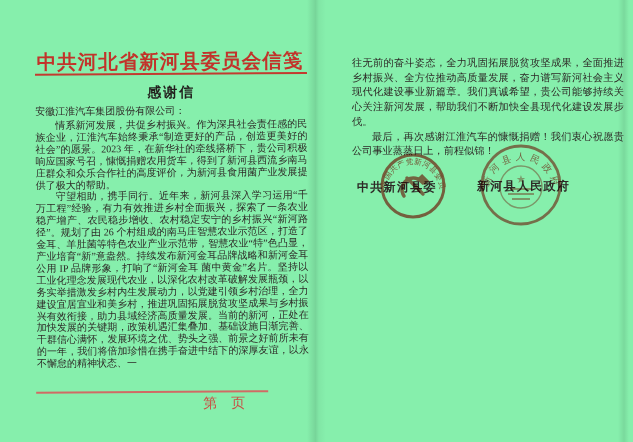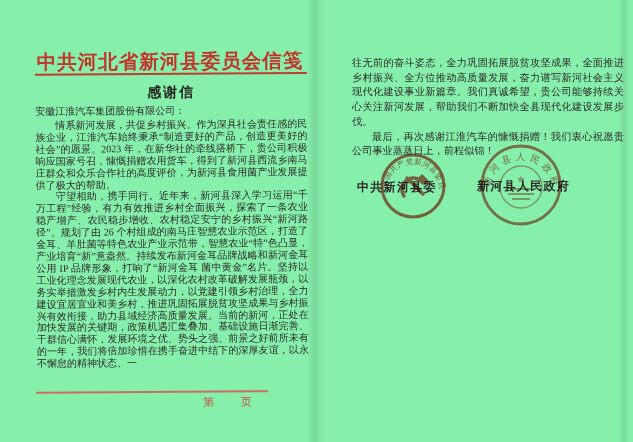--- a/index.html
+++ b/index.html
@@ -52,21 +52,21 @@
     font-size: 10px; line-height: 11.9px;
     text-align: justify; color: #2d2926;
   }
   .indent { text-indent: 20px; }
   .footer-rule {
     position: absolute; left: 35px; top: 391px; width: 232px; height: 1.8px;
     background: #d06b64;
   }
   .footer-label {
     position: absolute; left: 202px; top: 395px;
-    font-size: 11px; color: #c94f45; white-space: pre; font-family: Liberation Mono, monospace;
+    font-size: 14px; color: #c94f45; white-space: pre;
   }
   
   .page-right {
     position: absolute; left: 326px; top: 0; width: 307px; height: 442px;
   }
   .right-body {
     position: absolute; left: 26px; top: 56px; width: 272px;
     font-size: 10.2px; line-height: 14.7px;
     text-align: justify; color: #2d2926;
   }

